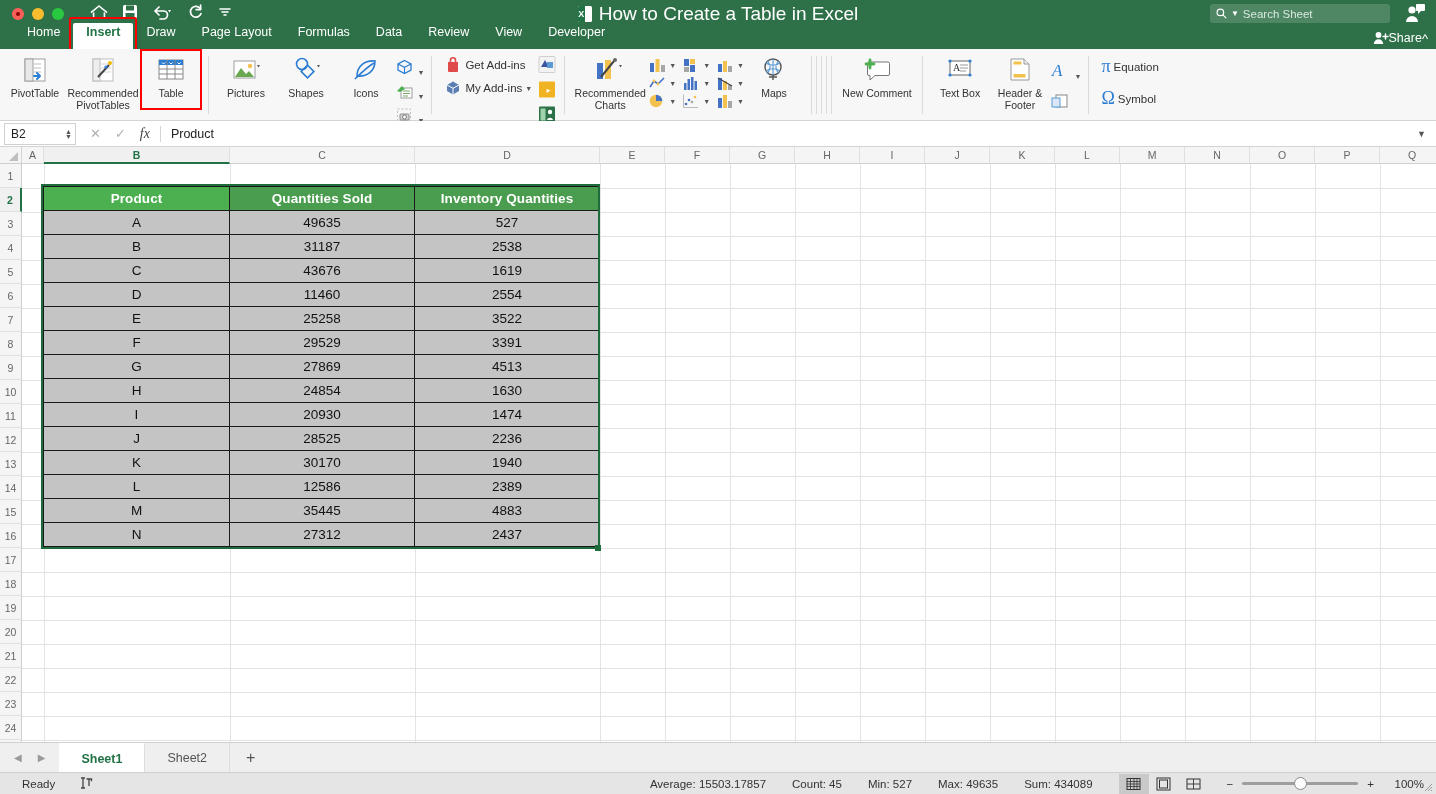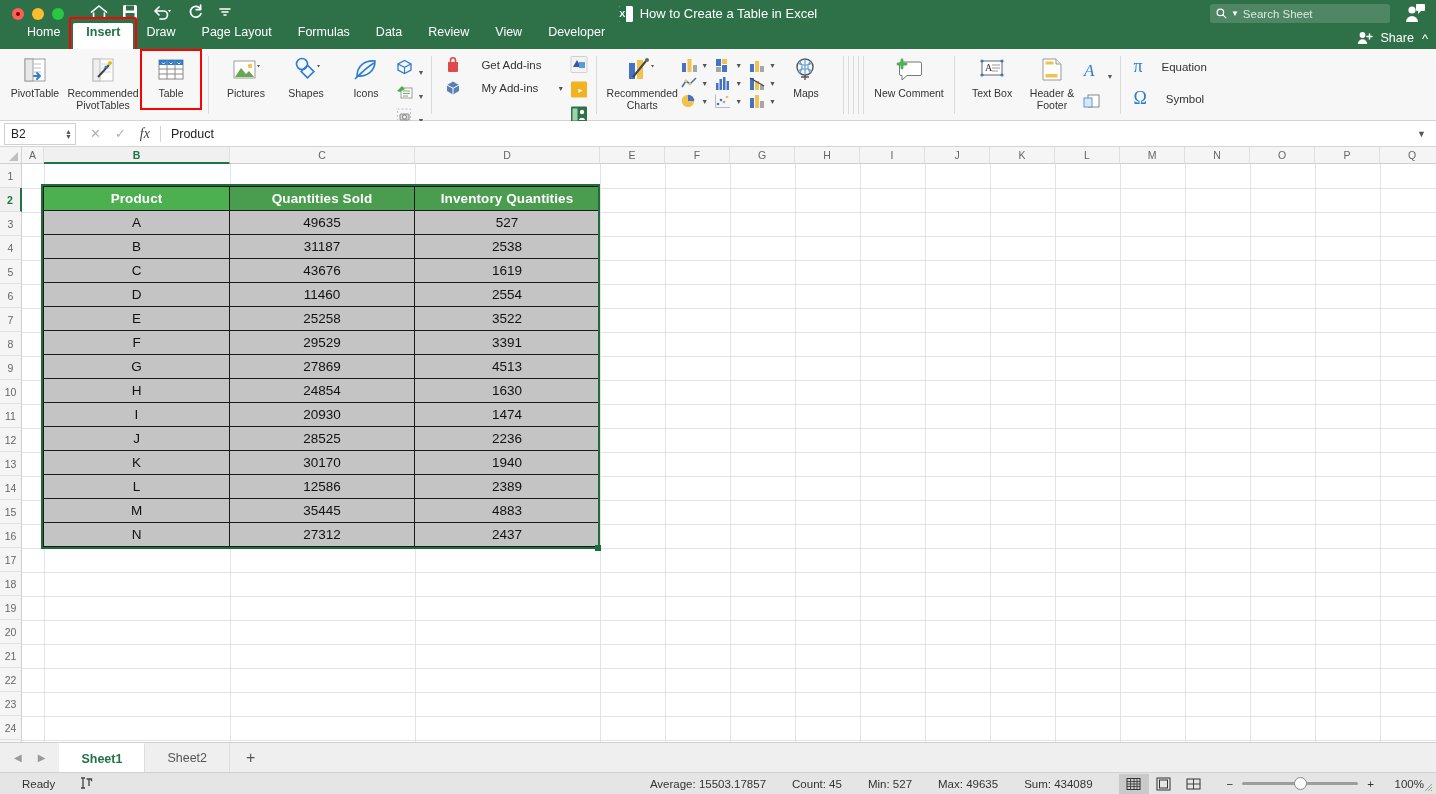--- a/index.html
+++ b/index.html
@@ -20,21 +20,21 @@
   .traffic { display: flex; gap: 8px; margin-left: 12px; align-items: center; }
   .tl { width: 12px; height: 12px; border-radius: 50%; display:block; }
   .tl.red { background: #FF5F57; }
   .tl.yellow { background: #FEBC2E; }
   .tl.green { background: #28C840; }
   .tl.red::after{content:"";display:block;width:4px;height:4px;border-radius:50%;background:#8B0000;margin:4px auto;}
   .qat { display:flex; align-items:center; gap:14px; margin-left: 26px; color:#fff; }
   .qat span { cursor: pointer; line-height: 1; }
   .title-center {
     position: absolute; left: 0; right: 0; text-align: center;
-    color: #fff; font-size: 13px; pointer-events: none;
+    color: #fff; font-size: 19px; pointer-events: none;
     display: flex; align-items: center; justify-content: center; gap: 7px;
     height: 27px;
   }
   .xl-badge {
     width: 14px; height: 16px; background: #fff; border-radius: 1.5px;
     display: inline-block; position: relative;
   }
   .xl-badge::before {
     content:""; position:absolute; left:0; top:0; width:7px; height:16px;
     background:#217346; border-radius:1.5px 0 0 1.5px;
@@ -65,21 +65,21 @@
     color: #fff; font-size: 12.5px; padding: 2px 13px 15px; cursor: pointer;
     position: relative; white-space: nowrap;
   }
   .rtab.active { background: #fff; color: #217346; font-weight: 600; border-radius: 2px 2px 0 0; }
   .rtab.active::before {
     content:""; position:absolute; left:-4px; right:-4px; top:-6px; bottom:-5px;
     border: 2.5px solid #FF0000; border-radius: 2px; pointer-events:none;
   }
   .share-area {
     position: absolute; right: 8px; top: 27px; height: 22px;
-    display: flex; align-items: center; gap: 8px; color: #fff; font-size: 12.5px;
+    display: flex; align-items: center; color: #fff; font-size: 12.5px;
   }
 
   
   .ribbon {
     position: absolute; top: 49px; left: 0; width: 1436px; height: 72px;
     background: #F7F7F7; border-bottom: 1px solid #D4D4D4;
     display: flex; align-items: stretch;
   }
   .rgroup { display: flex; align-items: flex-start; padding: 2px 5px 0; height: 71px; }
   .rsep { width: 1px; background: #DADADA; margin: 6px 2px; height: 58px; align-self: center; }
@@ -89,21 +89,21 @@
   }
   .bigbtn .lbl { font-size: 10.5px; color: #333; text-align: center; line-height: 11.5px; margin-top: 3px; }
   .bigbtn .ico { height: 30px; display:flex; align-items:center; justify-content:center; }
   .bigbtn.wide { width: 76px; }
   .hl-red::after {
     content:""; position:absolute; left:-1px; right:-1px; top:-2px; bottom:-10px;
     border: 2.5px solid #FF0000; pointer-events:none;
   }
   .smallcol { display: flex; flex-direction: column; justify-content: center; gap: 3px; padding: 4px 2px 0; }
   .smallbtn {
-    display: flex; align-items: center; gap: 19px; font-size: 11.5px; color: #333;
+    display: flex; align-items: center; gap: 3px; font-size: 11.5px; color: #333;
     cursor: pointer; padding: 1px 3px; white-space: nowrap;
   }
   .smallbtn.disabled { color: #ACACAC; }
   .caret { font-size: 7px; color: #555; }
   .icongrid { display:grid; grid-template-columns: auto auto auto; gap: 2px 6px; padding-top:6px; }
   .icongrid .gi { display:flex; align-items:center; gap:2px; cursor:pointer; }
   .icon2col { display:grid; grid-template-columns: auto; gap: 4px; padding-top:8px; }
 
   
   .fbar {

